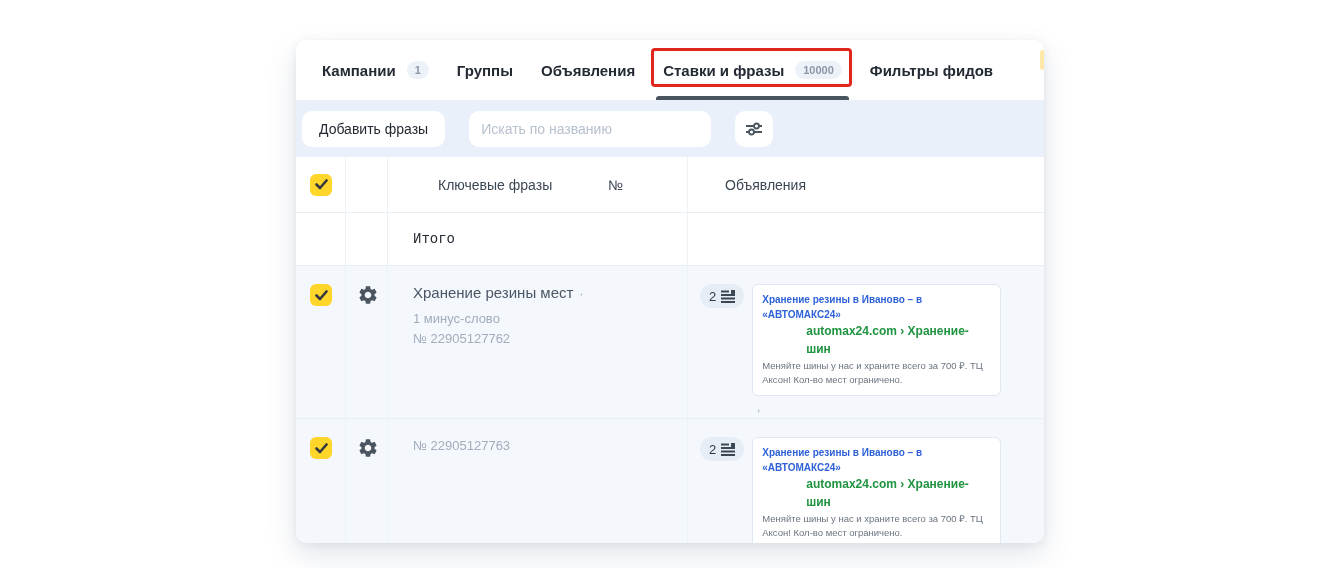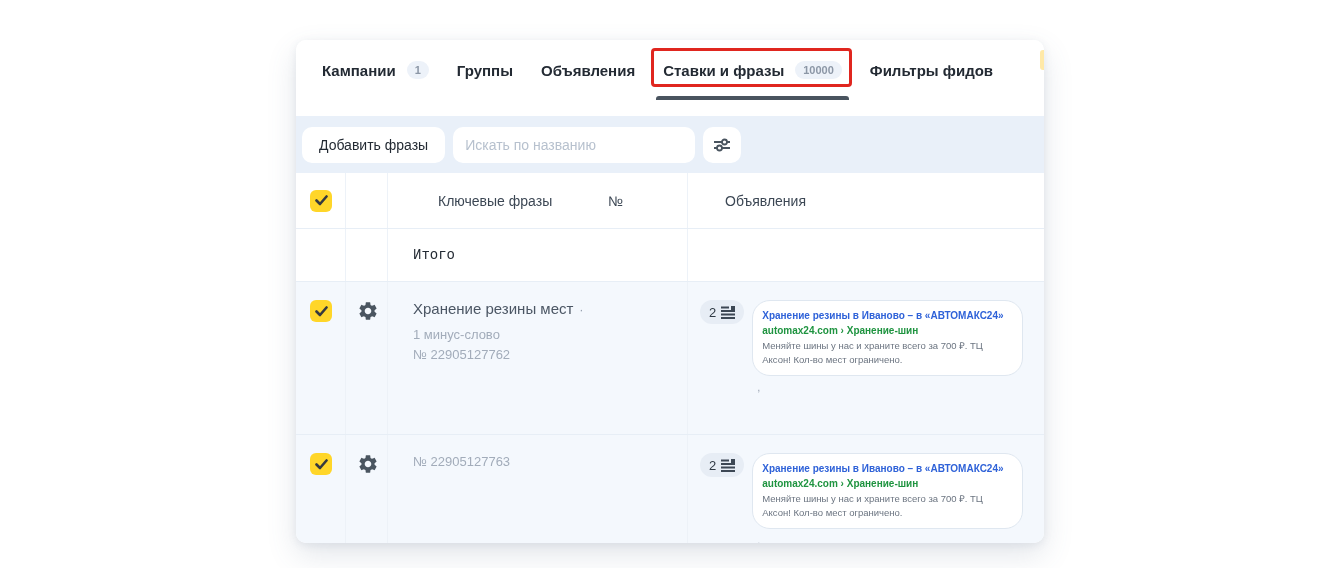--- a/index.html
+++ b/index.html
@@ -25,21 +25,21 @@
     content:""; position:absolute; left:-7px; right:-7px; bottom:0; height:4px;
     background:var(--active-tab-underline,#49545f); border-radius:3px 3px 0 0;
   }
   .highlight-frame {
     position:absolute; left:-12px; right:-10px; top:8px; bottom:13px;
     border:3px solid var(--highlight-red,#e0261f); border-radius:4px; pointer-events:none;
   }
   .yellow-sliver { position:absolute; right:-3px; top:10px; width:7px; height:20px; background:#ffe9a8; border-radius:3px; }
 
   
-  .toolbar { height:57px; background:var(--toolbar-bg,#e9f0f9); display:flex; align-items:center; padding:0 6px; gap:8px;margin-top:16px; }
+  .toolbar { height:57px; background:var(--toolbar-bg,#e9f0f9); display:flex; align-items:center; padding:0 6px; gap:24px; }
   .btn {
     height:36px; background:#fff; border:none; border-radius:10px;
     font-family:inherit; font-size:14px; color:#232a33; padding:0 17px; cursor:pointer; white-space:nowrap;
   }
   .search {
     height:36px; width:242px; background:#fff; border:none; border-radius:10px;
     padding:0 12px; font-family:inherit; font-size:14px; color:#232a33; outline:none;
   }
   .search::placeholder { color:#b7c1ce; }
   .icon-btn { width:38px; padding:0; display:flex; align-items:center; justify-content:center; }
@@ -76,25 +76,25 @@
   .k-title { font-size:15px; color:#4b5664; line-height:1.35; margin-bottom:6px; cursor:pointer; }
   .dot-hint { color:#98a2b0; margin-left:6px; font-size:13px; }
   .k-sub { font-size:13px; color:#a2acba; line-height:1.5; }
 
   .ads-badge {
     display:inline-flex; align-items:center; gap:5px; height:24px; padding:0 9px;
     background:#e7edf5; border-radius:13px; font-size:13px; color:#2f3944; cursor:pointer; flex:none;
   }
   .ad-wrap { display:flex; flex-direction:column; }
   .ad-card {
-    width:271px; background:#fff; border:1px solid #dfe7f0; border-radius:18px;
+    width:249px; background:#fff; border:1px solid #dfe7f0; border-radius:6px;
     padding:7px 9px 8px; cursor:pointer;
   }
   .ad-title { font-size:10px; font-weight:700; color:var(--ad-title-blue,#2f62d8); line-height:1.5; }
-  .ad-url   { font-size:10px; font-weight:700; color:var(--ad-url-green,#1f9440); line-height:1.5; }
+  .ad-url   { font-size:12px; font-weight:700; color:var(--ad-url-green,#1f9440); line-height:1.5;margin-left:44px; }
   .ad-body  { font-size:9.5px; color:#6b7480; line-height:1.45; margin-top:1px; }
   .ad-more  { font-size:11px; color:#9aa4b2; margin:6px 0 0 5px; line-height:1; }
 
   svg { display:block; }
 </style>
 </head>
 <body>
 
 <div class="stage">
   <div class="card">

